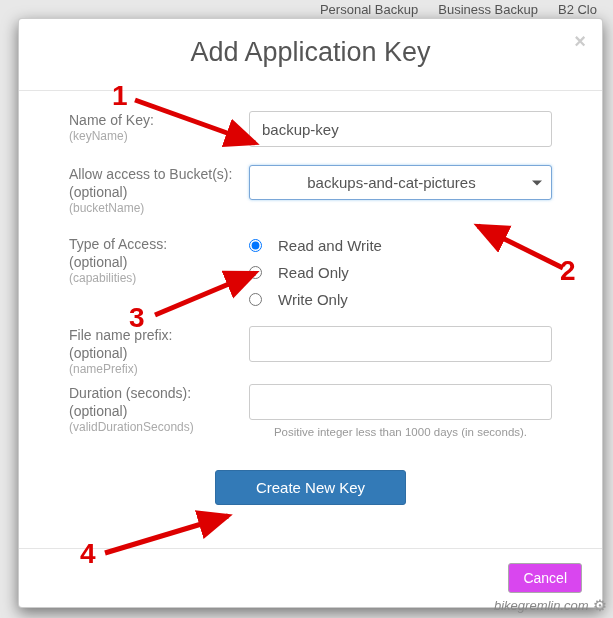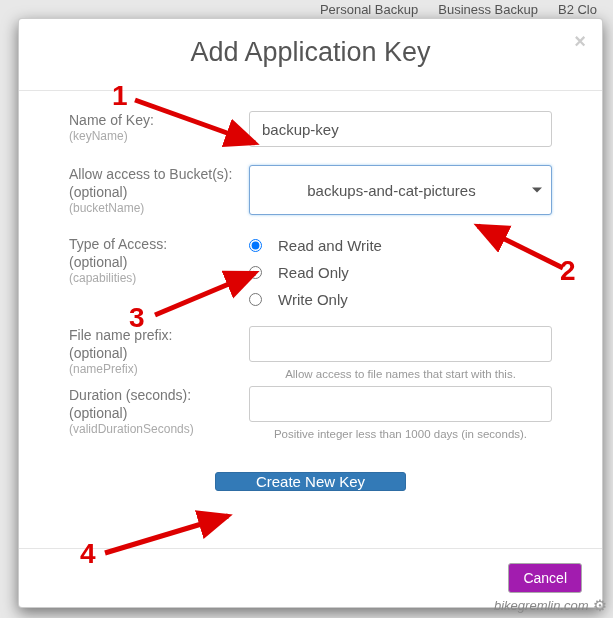--- a/index.html
+++ b/index.html
@@ -83,21 +83,21 @@
     font-size: 15px;
     border: 1px solid #ccc;
     border-radius: 3px;
     color: #555;
   }
   .select-wrap {
     position: relative;
   }
   select.sel {
     width: 100%;
-    height: 50px;
+    height: 35px;
     padding: 6px 30px 6px 12px;
     font-size: 15px;
     border: 1px solid #7aa7d8;
     border-radius: 3px;
     color: #555;
     background: #fff;
     appearance: none;
     -webkit-appearance: none;
     box-shadow: 0 0 3px rgba(102,175,233,0.6);
     text-align: center;
@@ -134,31 +134,31 @@
   }
   .create-row {
     text-align: center;
     padding: 8px 0 16px;
   }
   .btn-primary {
     background: #337ab7;
     color: #fff;
     border: 1px solid #2e6da4;
     border-radius: 3px;
-    padding: 0 40px;
+    padding: 8px 40px;
     font-size: 15px;
     cursor: pointer;
   }
   .modal-footer {
     border-top: 1px solid #e5e5e5;
     padding: 14px 20px;
     text-align: right;
   }
   .btn-cancel {
-    background: #a21caf;
+    background: #d946ef;
     color: #fff;
     border: 1px solid #aaa;
     border-radius: 3px;
     padding: 6px 14px;
     font-size: 14px;
     cursor: pointer;
   }
   
   .anno {
     position: absolute;
@@ -250,21 +250,20 @@
     </div>
 
     <div class="form-row" style="margin-bottom:6px">
       <div class="label-col">
         <div>File name prefix:</div>
         <div>(optional)</div>
         <div class="label-sub">(namePrefix)</div>
       </div>
       <div class="control-col">
         <input type="text" class="text-input" style="">
-        <div class="hint">Allow access to file names that start with this.</div>
       </div>
     </div>
 
     <div class="form-row" style="margin-bottom:24px">
       <div class="label-col">
         <div>Duration (seconds):</div>
         <div>(optional)</div>
         <div class="label-sub">(validDurationSeconds)</div>
       </div>
       <div class="control-col">

